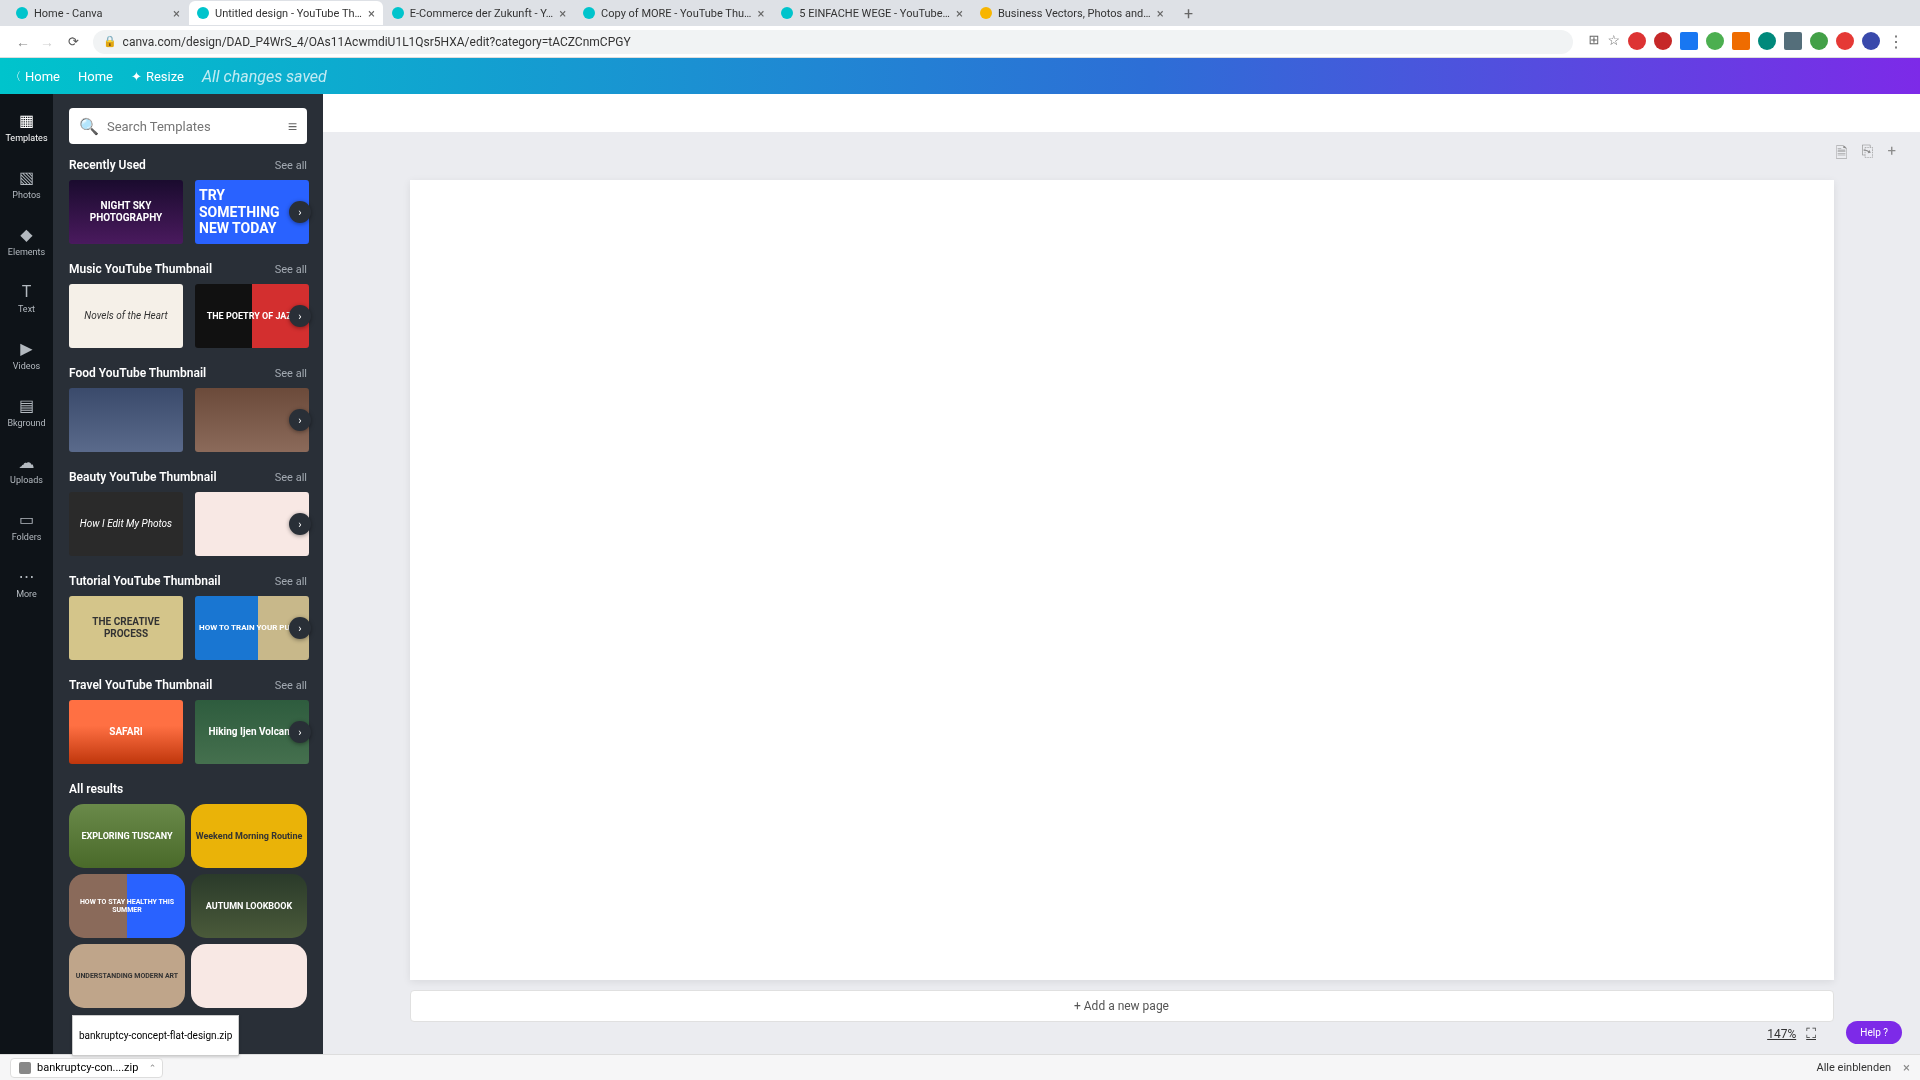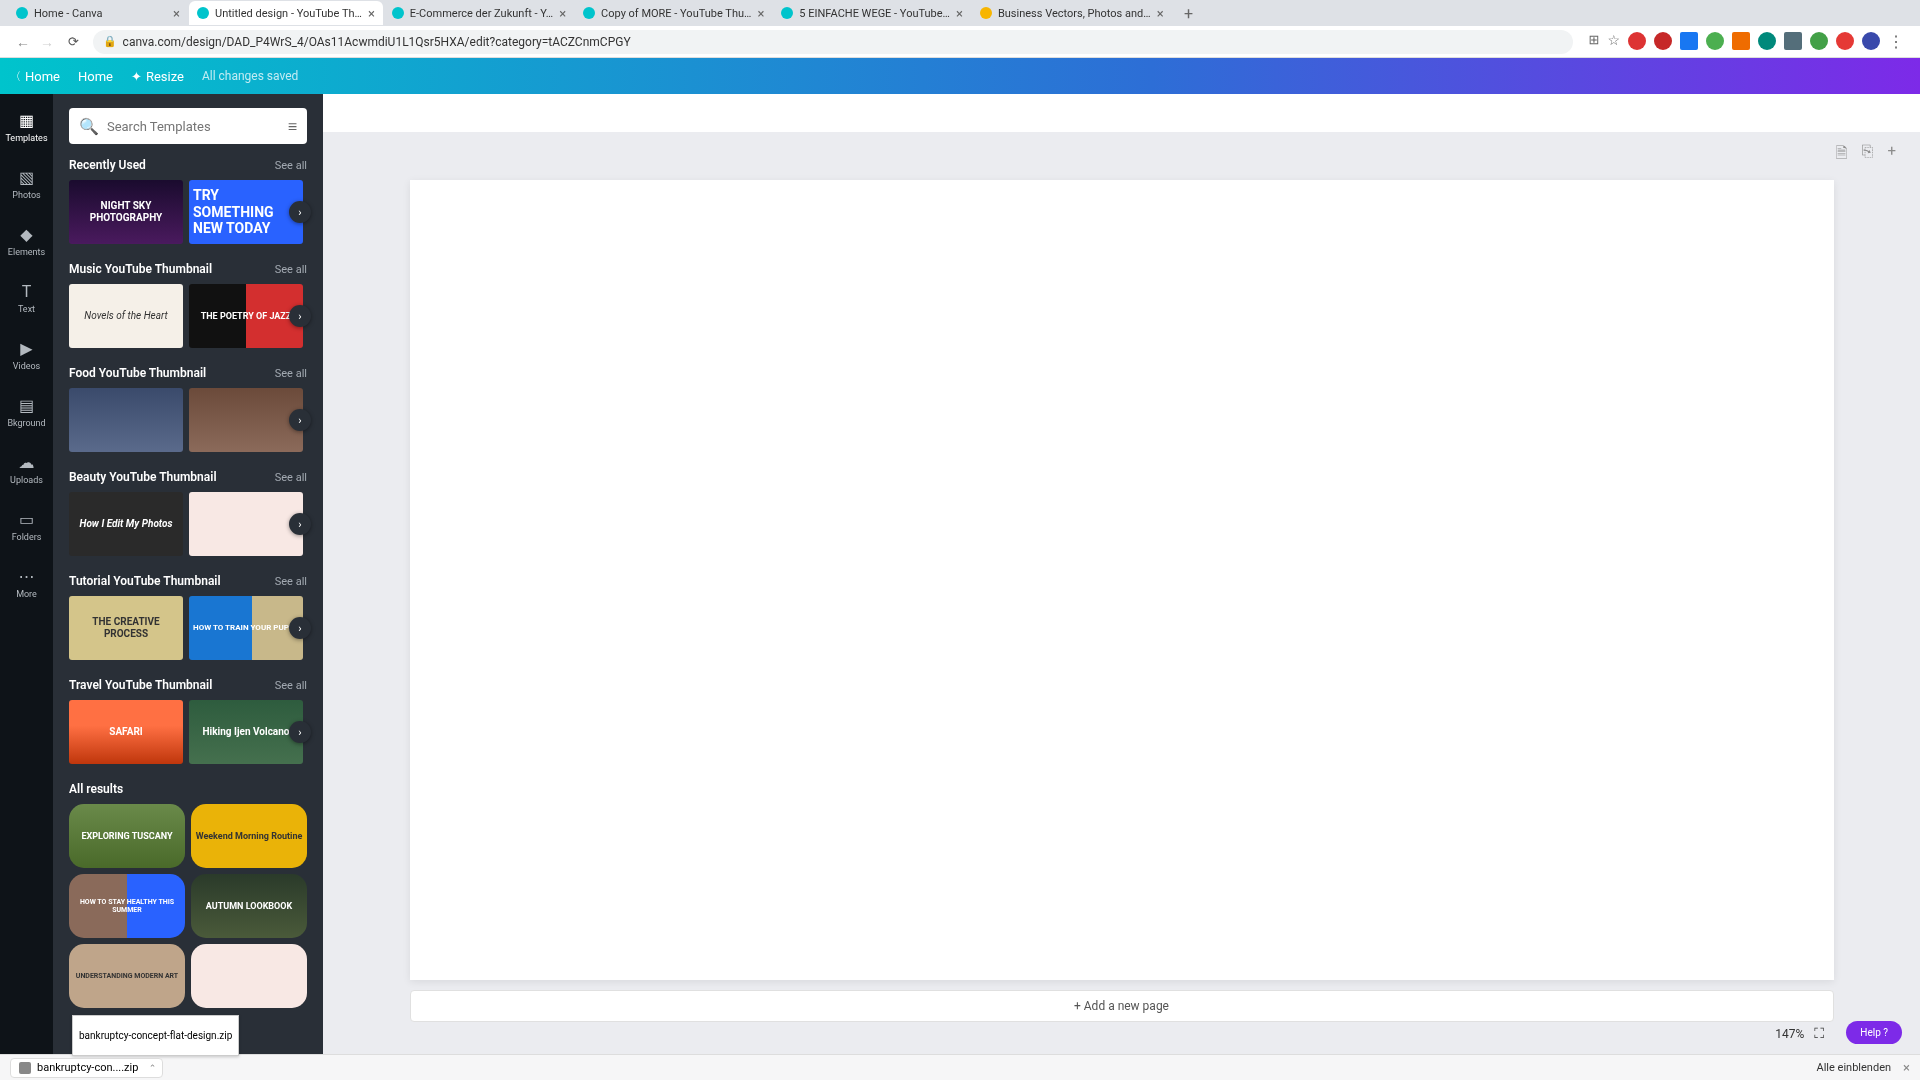--- a/index.html
+++ b/index.html
@@ -23,21 +23,21 @@
 .url-box .lock { margin-right: 6px; color: #555; font-size: 11px; }
 .ext-icons { display: flex; gap: 8px; padding: 0 8px; }
 .ext-icons .ei { width: 18px; height: 18px; border-radius: 50%; font-size: 10px; display: flex; align-items: center; justify-content: center; color: #fff; }
 
 
 .app-bar { height: 36px; background: linear-gradient(90deg, #00c4cc 0%, #2d6ed6 60%, #7d2ae8 100%); display: flex; align-items: center; padding: 0 10px; color: #fff; font-size: 13px; }
 .app-bar-left { display: flex; align-items: center; gap: 18px; }
 .home-btn { display: flex; align-items: center; gap: 4px; cursor: pointer; }
 .home-btn .chev { font-size: 11px; }
 .resize-btn { display: flex; align-items: center; gap: 4px; cursor: pointer; }
-.saved { opacity: 0.75; font-size: 12px; }
+.saved { font-style: italic; opacity: 0.75; font-size: 16px; }
 .app-bar-right { margin-left: auto; display: flex; align-items: center; gap: 14px; }
 .title-text { font-size: 12px; opacity: 0.95; }
 .pro-btn { display: flex; align-items: center; gap: 4px; cursor: pointer; }
 .pro-btn .crown { color: #ffd24d; }
 .download-btn { background: #fff; color: #333; padding: 6px 14px; border-radius: 4px; display: flex; align-items: center; gap: 6px; cursor: pointer; }
 .dl-chevron { background: rgba(255,255,255,0.95); color: #333; padding: 6px 8px; border-radius: 4px; cursor: pointer; font-size: 10px; }
 
 
 .main { display: flex; height: calc(1080px - 26px - 32px - 36px - 26px); }
 .rail { width: 53px; background: #0e1318; display: flex; flex-direction: column; align-items: center; padding-top: 12px; gap: 16px; }
@@ -49,34 +49,34 @@
 .panel { width: 270px; background: #292f37; padding: 14px 16px; overflow-y: auto; position: relative; }
 .panel-collapse { position: absolute; right: -10px; top: 545px; width: 12px; height: 48px; background: #292f37; border-radius: 0 4px 4px 0; display: flex; align-items: center; justify-content: center; color: #aaa; font-size: 10px; cursor: pointer; }
 .search-wrap { background: #fff; border-radius: 4px; height: 36px; display: flex; align-items: center; padding: 0 10px; margin-bottom: 14px; }
 .search-wrap .mag { color: #666; margin-right: 8px; }
 .search-wrap input { border: none; outline: none; flex: 1; font-size: 13px; background: transparent; }
 .search-wrap .filter { color: #666; cursor: pointer; }
 
 .sec-head { display: flex; justify-content: space-between; align-items: center; margin-bottom: 8px; }
 .sec-head .st { color: #fff; font-size: 12px; font-weight: 600; }
 .sec-head .sa { color: #a3aab2; font-size: 11px; cursor: pointer; }
-.row { display: flex; gap: 6px; margin-bottom: 18px; position: relative; }
+.row { display: flex; gap: 12px; margin-bottom: 18px; position: relative; }
 .row .thumb { width: 114px; height: 64px; border-radius: 3px; flex-shrink: 0; display: flex; align-items: center; justify-content: center; font-size: 10px; font-weight: 700; text-align: center; color: #fff; cursor: pointer; overflow: hidden; line-height: 1.2; padding: 4px; }
 .row .arrow { position: absolute; right: -4px; top: 50%; transform: translateY(-50%); width: 22px; height: 22px; background: #292f37; border-radius: 50%; display: flex; align-items: center; justify-content: center; color: #fff; font-size: 11px; cursor: pointer; box-shadow: 0 1px 4px rgba(0,0,0,0.4); }
 
 .grid { display: grid; grid-template-columns: 1fr 1fr; gap: 6px; }
 .grid .g-thumb { height: 64px; border-radius: 15px; display: flex; align-items: center; justify-content: center; font-size: 9px; font-weight: 700; text-align: center; color: #fff; cursor: pointer; line-height: 1.2; padding: 4px; }
 
 .canvas-area { flex: 1; background: #ebecf0; position: relative; display: flex; flex-direction: column; }
 .canvas-topbar { height: 38px; background: #fff; }
 .canvas-tools { position: absolute; top: 48px; right: 24px; display: flex; gap: 14px; color: #8c8c8c; }
 .canvas-tools span { cursor: pointer; font-size: 15px; }
 .canvas-page { background: #fff; width: 1424px; height: 800px; margin: 48px auto 0; box-shadow: 0 2px 8px rgba(0,0,0,0.08); }
 .add-page { width: 1424px; margin: 10px auto; background: #fff; border: 1px solid #e0e0e0; padding: 8px; text-align: center; font-size: 12px; color: #555; cursor: pointer; border-radius: 4px; }
-.zoom-ctrl { position: absolute; bottom: 12px; right: 96px; display: flex; align-items: center; gap: 10px; font-size: 12px; color: #333; }
+.zoom-ctrl { position: absolute; bottom: 12px; right: 104px; display: flex; align-items: center; gap: 10px; font-size: 12px; color: #333; text-decoration: underline; }
 .zoom-ctrl .expand { font-size: 14px; cursor: pointer; }
 .help-btn { position: absolute; bottom: 10px; right: 18px; background: #7d2ae8; color: #fff; padding: 6px 14px; border-radius: 16px; font-size: 10px; cursor: pointer; }
 
 
 .dl-bar { height: 26px; background: #f6f6f7; border-top: 1px solid #ddd; display: flex; align-items: center; padding: 0 10px; font-size: 11px; position: relative; }
 .dl-chip { display: flex; align-items: center; background: #fff; border: 1px solid #ddd; border-radius: 4px; padding: 2px 24px 2px 8px; height: 20px; position: relative; cursor: pointer; }
 .dl-chip .dl-icon { width: 12px; height: 12px; background: #888; border-radius: 2px; margin-right: 6px; }
 .dl-chip .chev { position: absolute; right: 6px; color: #888; font-size: 9px; }
 .tooltip { position: absolute; bottom: 24px; left: 72px; background: #fff; border: 1px solid #ccc; padding: 14px 6px; font-size: 10px; box-shadow: 0 1px 3px rgba(0,0,0,0.2); }
 .show-all { margin-left: auto; color: #333; cursor: pointer; }
@@ -244,21 +244,21 @@
       <div class="thumb" style="background:linear-gradient(#3a4a6b,#5a6a8b)"></div>
       <div class="thumb" style="background:linear-gradient(#6b4a3a,#8b6a5a)"></div>
       <div class="arrow">›</div>
     </div>
 
     <div class="sec-head">
         <span class="st">Beauty YouTube Thumbnail</span>
         <span class="sa">See all</span>
       </div>
     <div class="row">
-      <div class="thumb" style="background:#2a2a2a;font-style:italic;font-weight:700">How I Edit My Photos</div>
+      <div class="thumb" style="background:#2a2a2a;font-style:italic;font-weight:400">How I Edit My Photos</div>
       <div class="thumb" style="background:#f8e8e4"></div>
       <div class="arrow">›</div>
     </div>
 
     <div class="sec-head">
         <span class="st">Tutorial YouTube Thumbnail</span>
         <span class="sa">See all</span>
       </div>
     <div class="row">
       <div class="thumb" style="background:#d4c58a;color:#333">THE CREATIVE PROCESS</div>

